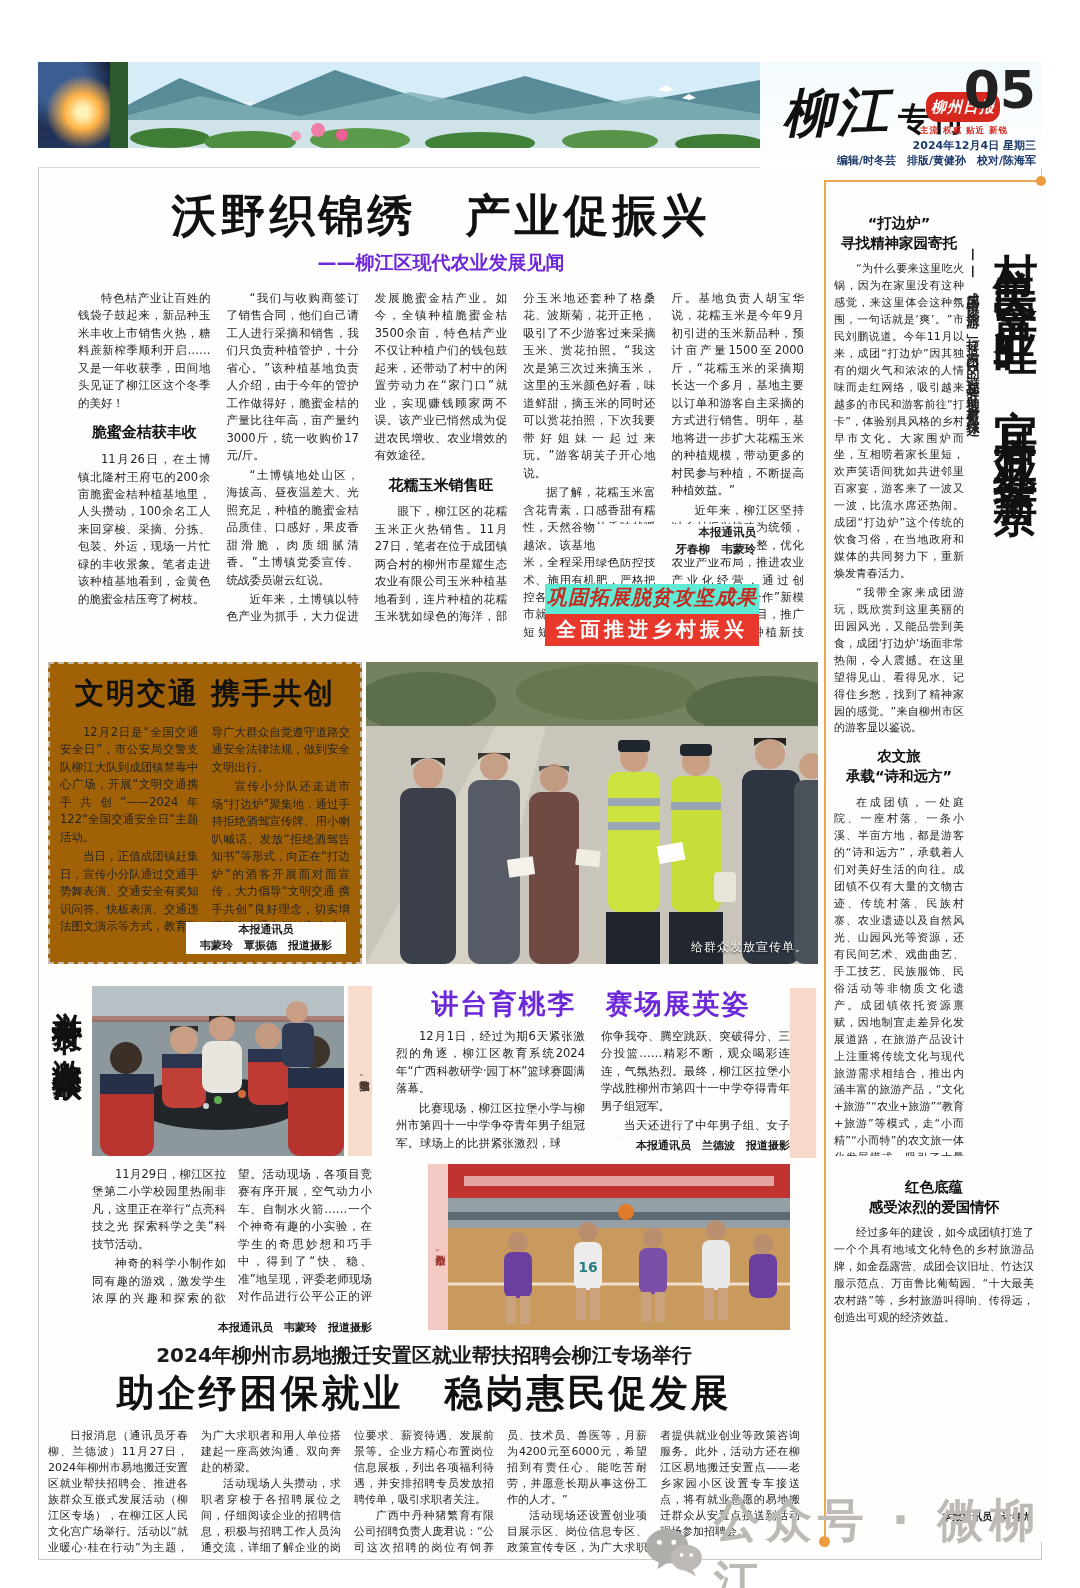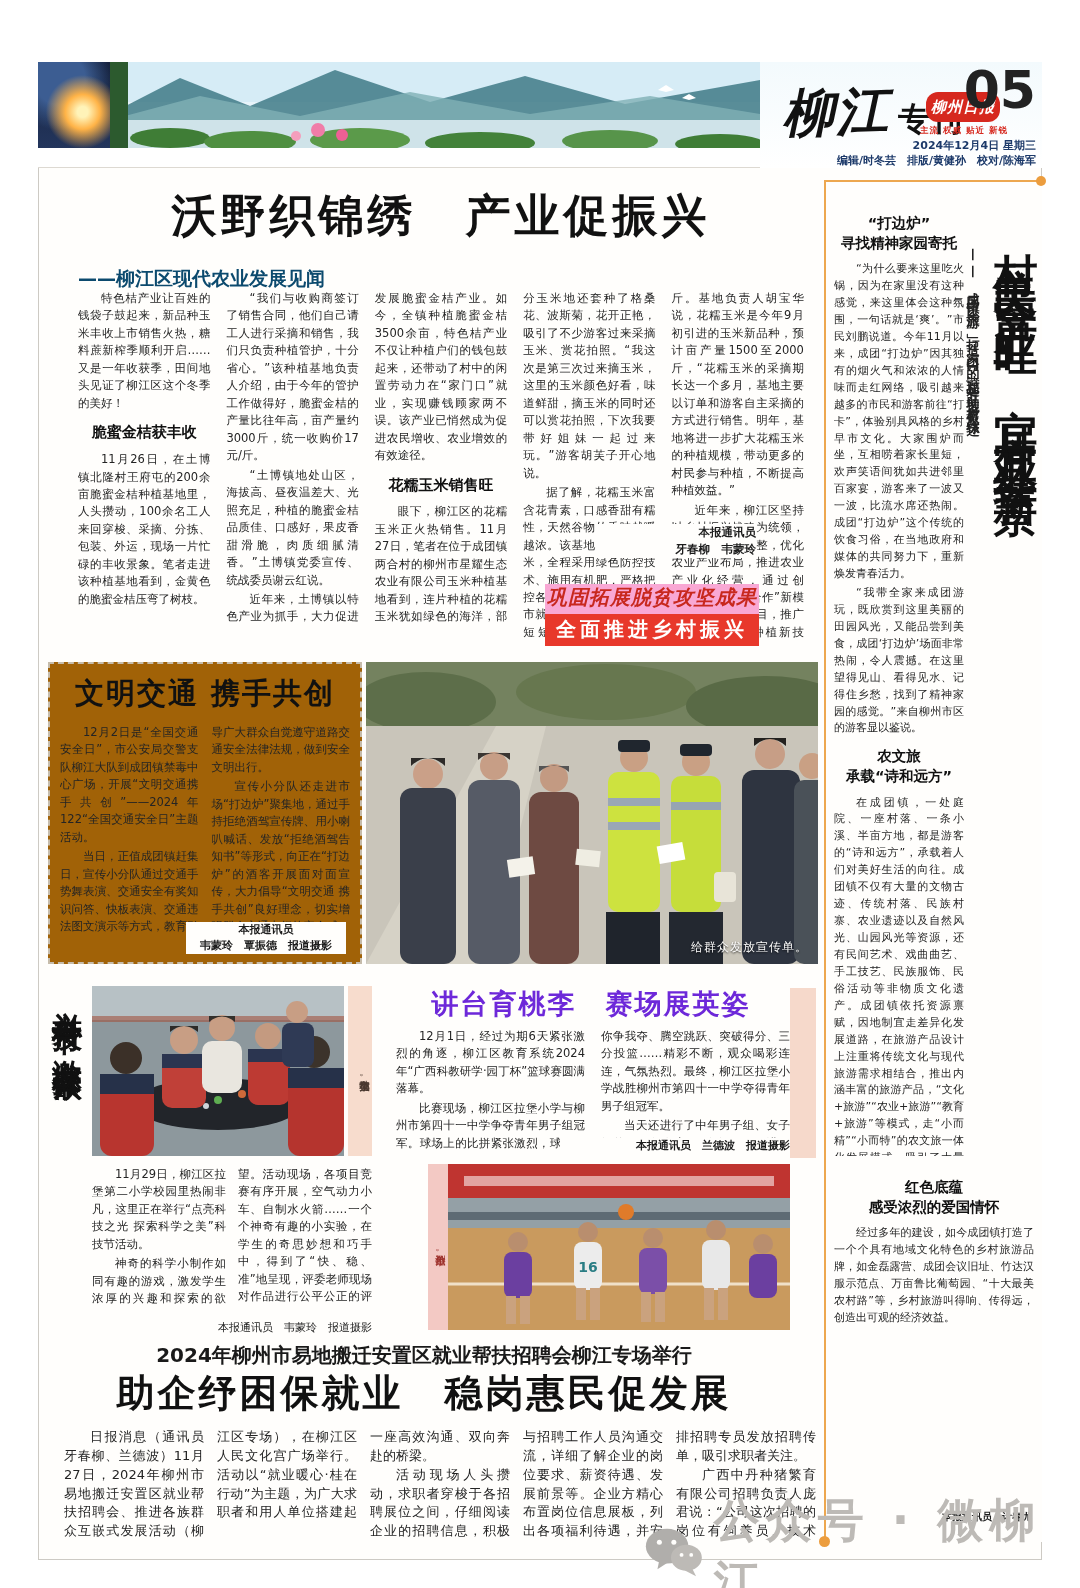--- a/index.html
+++ b/index.html
@@ -20,59 +20,59 @@
   .mt-main { font-family:"DejaVu Serif","Liberation Serif",serif; font-size:52px; font-weight:900; font-style:italic; letter-spacing:2px; color:#111; transform:rotate(-2deg); }
   .mt-sub { font-size:32px; font-weight:800; margin-left:8px; color:#111; }
   .logo-box { position:absolute; left:166px; top:30px; width:74px; height:30px; background:#d6281e; border-radius:12px; color:#fff; font-family:"DejaVu Serif","Liberation Serif",serif; font-weight:900; font-style:italic; font-size:15px; text-align:center; line-height:30px; letter-spacing:1px; }
   .logo-slogan { position:absolute; left:152px; top:63px; width:104px; text-align:center; color:#d6281e; font-size:8.5px; font-weight:700; letter-spacing:1px; }
   .page-num { position:absolute; right:6px; top:-2px; font-size:52px; font-weight:700; color:#222; }
   .dates { position:absolute; right:6px; top:76px; text-align:right; color:#1d3a6a; font-weight:700; font-size:11px; line-height:15px; }
 
   
   .lead-head { position:absolute; left:78px; top:186px; width:726px; text-align:center;
     font-family:"DejaVu Serif","Liberation Serif",serif; font-size:45px; font-weight:900; letter-spacing:4px; color:#111; }
-  .lead-sub { position:absolute; left:78px; top:266px; width:726px; text-align:left; font-size:19px; font-weight:700; color:#0c4a6e; }
+  .lead-sub { position:absolute; left:78px; top:250px; width:726px; text-align:center; font-size:19px; font-weight:700; color:#6d28d9; }
   .lead-cols { position:absolute; left:78px; top:290px; width:726px; height:352px; column-count:5; column-gap:16px; column-fill:auto; overflow:hidden; }
   .body-txt { font-size:11.5px; line-height:1.52; text-align:justify; color:#242424; }
   .body-txt p { text-indent:2em; margin-bottom:2px; }
   .sec-h { font-size:15px; font-weight:800; text-align:center; margin:9px 0 7px; color:#111; }
   .lead-byline { position:absolute; left:596px; top:524px; width:160px; text-align:right; font-size:11.5px; font-weight:700; line-height:17px; background:#fffefc; }
-  .slogan { position:absolute; left:545px; top:584px; width:214px; background:#f9a8d4; text-align:center; }
+  .slogan { position:absolute; left:545px; top:584px; width:214px; background:#5eead4; text-align:center; }
   .slogan-l1 { font-family:"DejaVu Serif","Liberation Serif",serif; font-size:20px; font-weight:900; font-style:italic; color:#c8281e; letter-spacing:1px; }
   .slogan-l2 { margin-top:3px; background:#e8382b; color:#fff; font-size:20px; font-weight:800; letter-spacing:4px; padding:2px 0 3px; }
 
   
   .traffic-box { position:absolute; left:48px; top:662px; width:314px; height:302px; border:2px dashed #c6bcab; padding:8px 10px; background:#a16207; }
   .traffic-h { font-size:29px; font-weight:900; text-align:center; letter-spacing:2px; margin:2px 0 10px; color:#111; }
   .traffic-cols { column-count:2; column-gap:13px; height:228px; overflow:hidden; }
   .traffic-byline { position:absolute; right:14px; bottom:8px; width:160px; text-align:center; font-size:11px; font-weight:700; line-height:16px; background:#fffefc; }
   .photo { position:absolute; overflow:hidden; }
   .photo svg { display:block; }
   .photo-cap { position:absolute; right:10px; bottom:8px; color:#fff; font-size:12px; letter-spacing:1px; text-shadow:0 1px 2px rgba(0,0,0,.8); }
 
   
   .vert { writing-mode:vertical-rl; text-orientation:upright; }
   .sci-title { position:absolute; left:46px; top:988px; height:336px; font-size:30px; font-weight:900; letter-spacing:3px; color:#111; }
   .sci-cap { position:absolute; left:348px; top:986px; width:24px; height:170px; background:#f7dccd; font-size:10.5px; color:#4a382f; padding-top:12px; text-align:center; }
   .sci-text { position:absolute; left:92px; top:1166px; width:280px; height:152px; column-count:2; column-gap:12px; overflow:hidden; }
-  .sci-byline { position:absolute; left:92px; top:1320px; width:280px; font-size:11px; font-weight:400; text-align:right; background:#fffefc; }
+  .sci-byline { position:absolute; left:92px; top:1320px; width:280px; font-size:11px; font-weight:700; text-align:right; background:#fffefc; }
 
   
   .sport-h { position:absolute; left:390px; top:986px; width:402px; text-align:center; font-size:27px; font-weight:900; letter-spacing:2px; color:#6d28d9; }
   .sport-cols { position:absolute; left:396px; top:1028px; width:394px; height:128px; column-count:2; column-gap:16px; overflow:hidden; }
   .sport-byline { position:absolute; left:560px; top:1138px; width:230px; text-align:right; font-size:11px; font-weight:700; background:#fffefc; }
   .pink-strip { position:absolute; left:790px; top:988px; width:26px; height:170px; background:#f6d9cb; }
   .bb-cap { position:absolute; left:428px; top:1164px; width:20px; height:166px; background:#f3c9c4; color:#9c2f2a; font-size:10.5px; padding-top:10px; text-align:center; }
 
   
   .jobs-kicker { position:absolute; left:48px; top:1342px; width:752px; text-align:center; font-size:20px; font-weight:600; color:#1a1a1a; }
   .jobs-head { position:absolute; left:48px; top:1368px; width:752px; text-align:center; font-size:38px; font-weight:900; letter-spacing:3px; color:#111; }
   .jobs-cols { position:absolute; left:48px; top:1428px; width:752px; height:128px; column-count:5; column-gap:13px; overflow:hidden; }
   .jobs-cols .body-txt-sm p, .body-txt-sm p { text-indent:2em; }
-  .body-txt-sm { font-size:13px; line-height:1.45; text-align:justify; color:#242424;margin-left:16px; }
+  .body-txt-sm { font-size:11px; line-height:1.45; text-align:justify; color:#242424; }
 
   
   .sidebar { position:absolute; left:824px; top:180px; width:218px; height:1362px; border-left:2px solid #eda74f; border-top:2px solid #eda74f; background:#fffefc; }
   .sb-dot-tr { position:absolute; right:-4px; top:-6px; width:10px; height:10px; border-radius:50%; background:#ec9d3e; }
   .sb-dot-bl { position:absolute; left:-7px; bottom:-5px; width:11px; height:11px; border-radius:50%; background:#ec9d3e; z-index:30; }
   .sb-title-zone { position:absolute; right:2px; top:36px; height:950px; writing-mode:vertical-rl; }
   .sb-title { text-orientation:upright; font-size:44px; font-weight:900; letter-spacing:14px; color:#111; line-height:1.1; }
   .sb-subtitle { text-orientation:mixed; font-size:13px; font-weight:700; letter-spacing:4px; color:#222; margin-right:10px; margin-top:30px; }
   .sb-narrow { position:absolute; left:8px; top:22px; width:130px; height:952px; overflow:hidden; }
   .sb-wide { position:absolute; left:8px; top:986px; width:200px; height:330px; overflow:hidden; }

